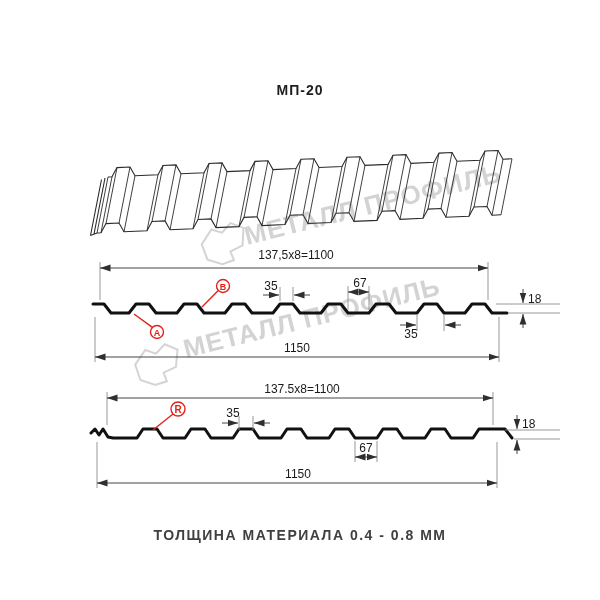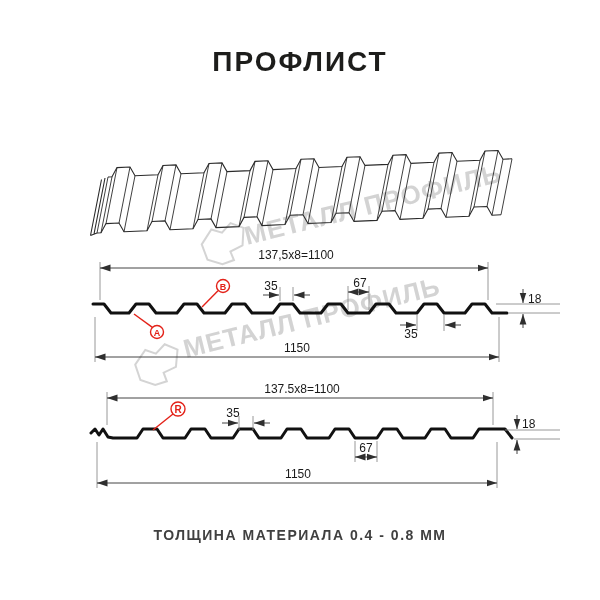--- a/index.html
+++ b/index.html
@@ -21,21 +21,21 @@
   .ext{stroke:#8c8c8c;stroke-width:0.9;}
   .dim{stroke:#2f2f2f;stroke-width:0.9;fill:none;}
   .red{stroke:#e32219;stroke-width:1.4;fill:none;}
   .wm{stroke:#c9c9c9;stroke-width:2;fill:none;opacity:.8;}
 </style>
 </head>
 <body>
 
 <div class="page">
 
-  <div class="title">ПРОФЛИСТ</div>
+  <div class="subtitle">МП-20</div>
 
   <svg width="600" height="600" viewBox="0 0 600 600">
     <defs>
       <marker id="arr" markerUnits="userSpaceOnUse" markerWidth="11" markerHeight="8" refX="10.5" refY="4" orient="auto-start-reverse">
         <path d="M0,0.6 L10.5,4 L0,7.4 Z" fill="#2f2f2f"></path>
       </marker>
     </defs>
 
     <g>
       <path class="wm" transform="translate(197,229) rotate(-10)" d="M2,16 L14,3 L24,8 L34,0 L46,7 L42,24 L29,28 L31,37 L19,39 L5,32 Z"></path>

